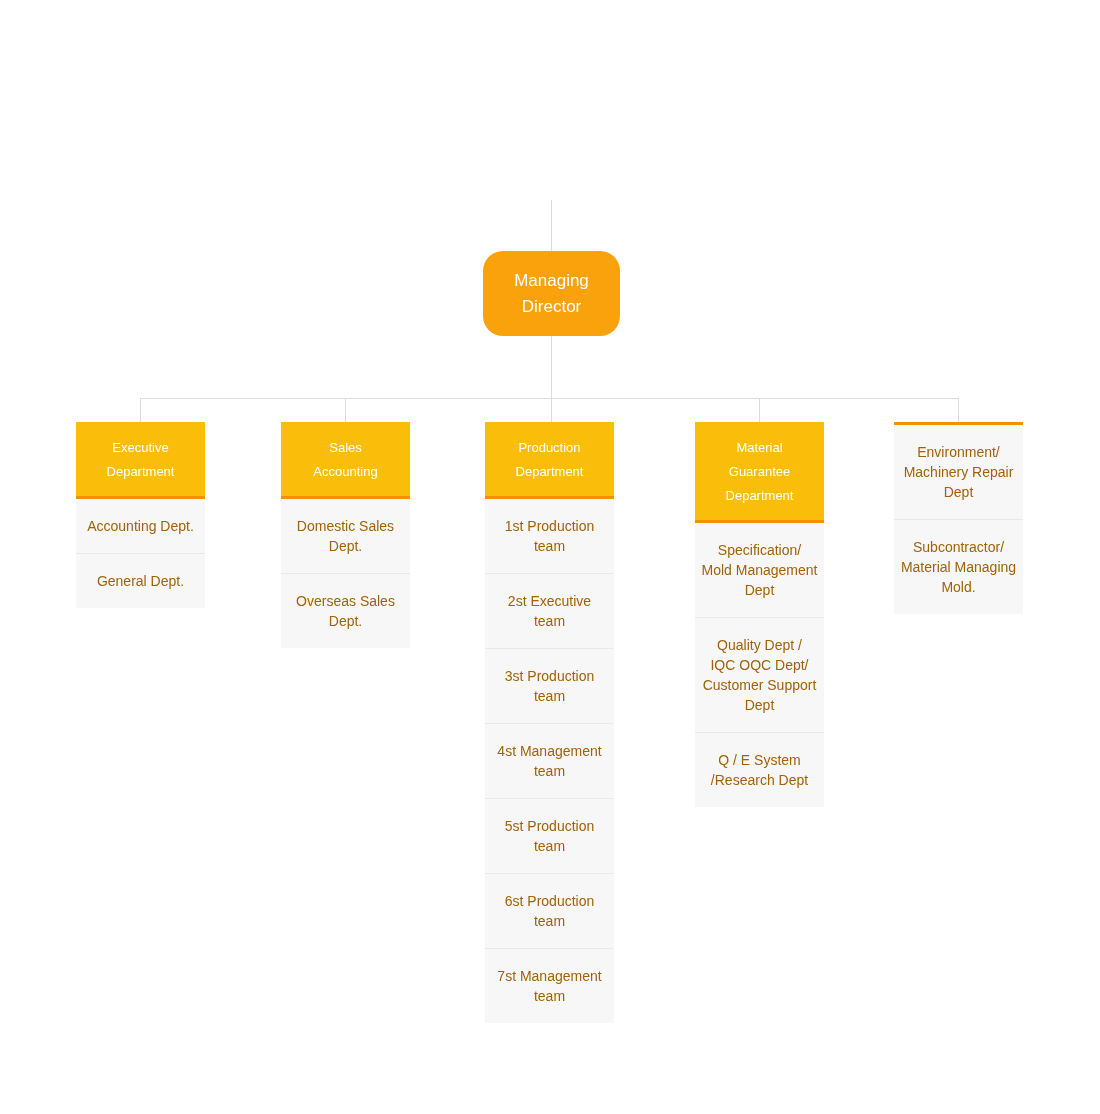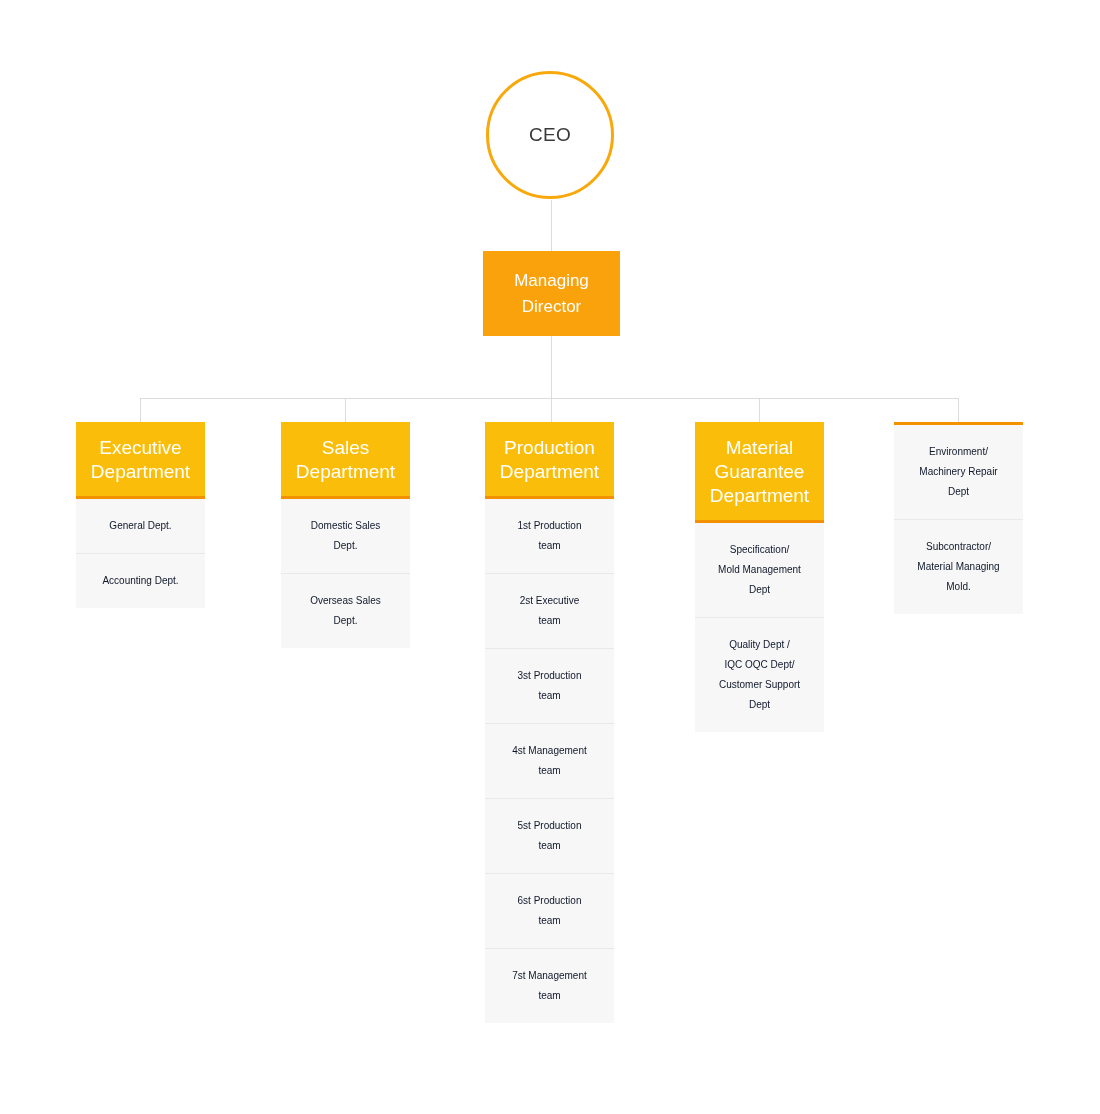--- a/index.html
+++ b/index.html
@@ -62,81 +62,79 @@
     position: absolute;
     left: 483px;
     top: 251px;
     width: 137px;
     height: 85px;
     background: #F9A20B;
     display: flex;
     align-items: center;
     justify-content: center;
     text-align: center;
+    border-radius: 20px;
   }
   .md-label {
     color: #ffffff;
     font-size: 17px;
     line-height: 26px;
     white-space: pre-line;
   }
 
   
   .dept-col {
     position: absolute;
     width: 129px;
     top: 422px;
   }
   .dept-header {
     background: #FABE0A;
     border-bottom: 3px solid #F29200;
     color: #ffffff;
-    font-size: 19px;
+    font-size: 13px;
     line-height: 24px;
     text-align: center;
     padding: 14px 4px 12px 4px;
     box-sizing: border-box;
     white-space: pre-line;
   }
   .dept-header.no-fill {
     background: transparent;
     border-bottom: none;
     border-top: 3px solid #F29200;
     padding: 0;
     height: 3px;
   }
   .dept-items {
     display: block;
   }
   .dept-item {
     background: #F7F7F7;
     border-top: 1px solid #E9E9E9;
-    color: #0f172a;
-    font-size: 10px;
+    color: #a16207;
+    font-size: 14px;
     line-height: 20px;
     text-align: center;
     padding: 17px 6px 17px 6px;
     box-sizing: border-box;
     white-space: pre-line;
   }
   .dept-item:first-child {
     border-top: none;
   }
   .dept-col.plain .dept-item:first-child {
     border-top: none;
   }
 </style>
 </head>
 <body>
 
 <div id="org-chart">
 
-  <div class="ceo-circle">
-    <span class="ceo-label">CEO</span>
-  </div>
 
   <div class="vline" style="left:551px; top:200px; height:51px;"></div>
 
   <div class="md-box">
     <span class="md-label">Managing
 Director</span>
   </div>
 
   <div class="vline" style="left:551px; top:336px; height:62px;"></div>
 
@@ -145,28 +143,28 @@
   <div class="vline" style="left:140px; top:398px; height:24px;"></div>
   <div class="vline" style="left:345px; top:398px; height:24px;"></div>
   <div class="vline" style="left:551px; top:398px; height:24px;"></div>
   <div class="vline" style="left:759px; top:398px; height:24px;"></div>
   <div class="vline" style="left:958px; top:398px; height:24px;"></div>
 
   <div class="dept-col" style="left:76px;">
     <div class="dept-header">Executive
 Department</div>
     <div class="dept-items">
+      <div class="dept-item">Accounting Dept.</div>
       <div class="dept-item">General Dept.</div>
-      <div class="dept-item">Accounting Dept.</div>
     </div>
   </div>
 
   <div class="dept-col" style="left:281px;">
     <div class="dept-header">Sales
-Department</div>
+Accounting</div>
     <div class="dept-items">
       <div class="dept-item">Domestic Sales
 Dept.</div>
       <div class="dept-item">Overseas Sales
 Dept.</div>
     </div>
   </div>
 
   <div class="dept-col" style="left:485px;">
     <div class="dept-header">Production
@@ -194,20 +192,22 @@
 Guarantee
 Department</div>
     <div class="dept-items">
       <div class="dept-item">Specification/
 Mold Management
 Dept</div>
       <div class="dept-item">Quality Dept /
 IQC OQC Dept/
 Customer Support
 Dept</div>
+      <div class="dept-item">Q / E System
+/Research Dept</div>
     </div>
   </div>
 
   <div class="dept-col plain" style="left:894px;">
     <div class="dept-header no-fill"></div>
     <div class="dept-items">
       <div class="dept-item">Environment/
 Machinery Repair
 Dept</div>
       <div class="dept-item">Subcontractor/

